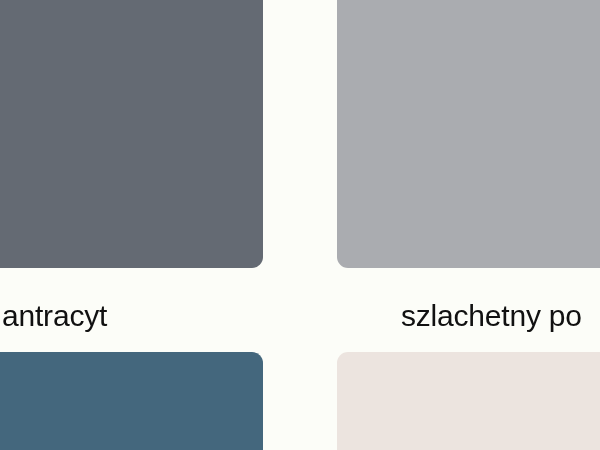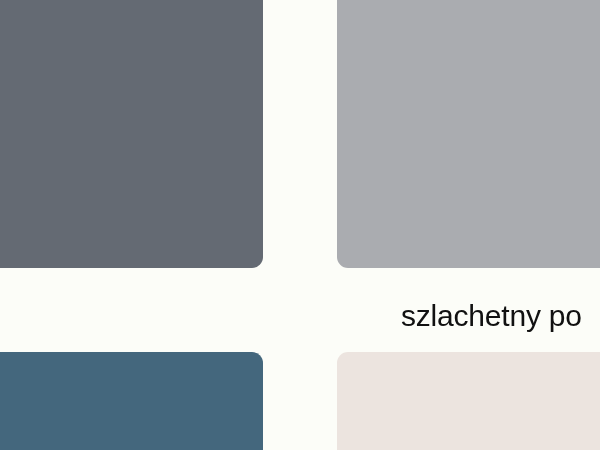--- a/index.html
+++ b/index.html
@@ -95,20 +95,21 @@
 </style>
 </head>
 <body>
 
 <div class="palette-viewport" style="background-color: rgb(252, 253, 248);">
 
   <div class="swatch swatch--tl" style="background-color: rgb(100, 106, 115);"></div>
 
   <div class="swatch swatch--tr" style="background-color: rgb(170, 172, 176);"></div>
 
+  <div class="caption caption--left">antracyt</div>
 
   <div class="caption caption--right">szlachetny po</div>
 
   <div class="swatch swatch--bl" style="background-color: rgb(68, 103, 125);"></div>
 
   <div class="swatch swatch--br" style="background-color: rgb(236, 228, 223);"></div>
 
 </div>
 
 </body></html>

